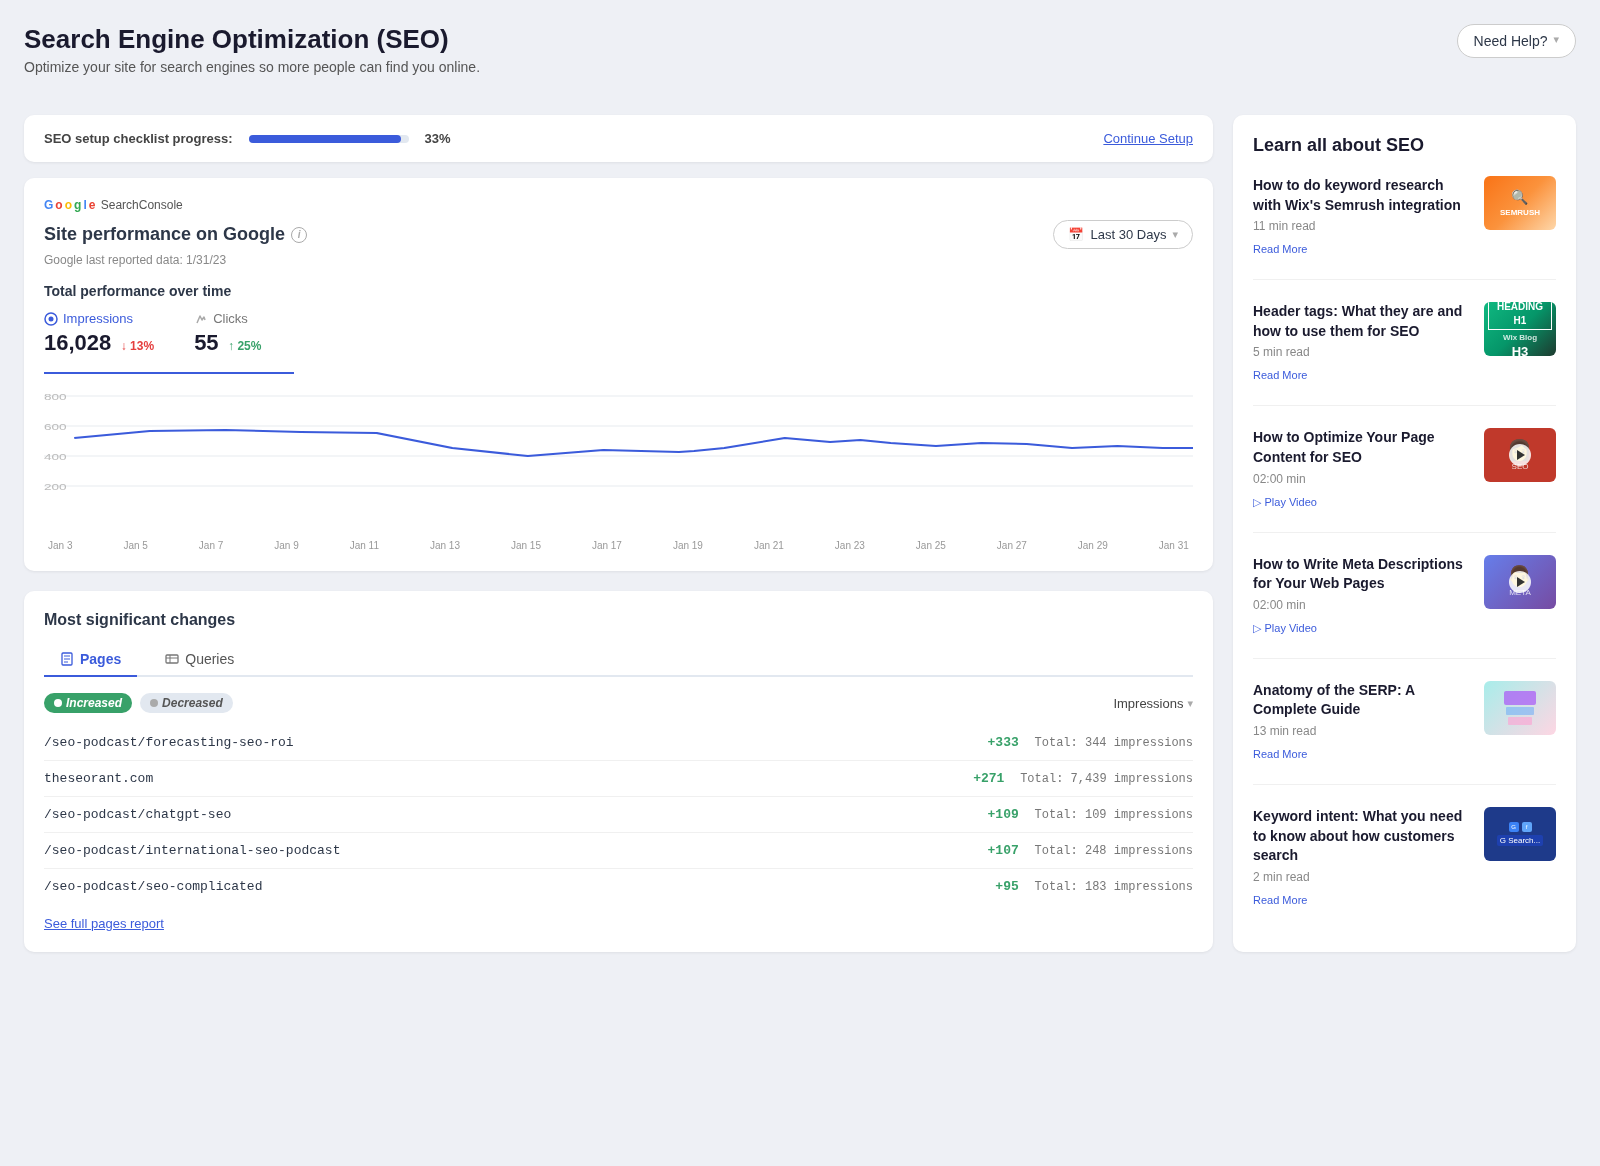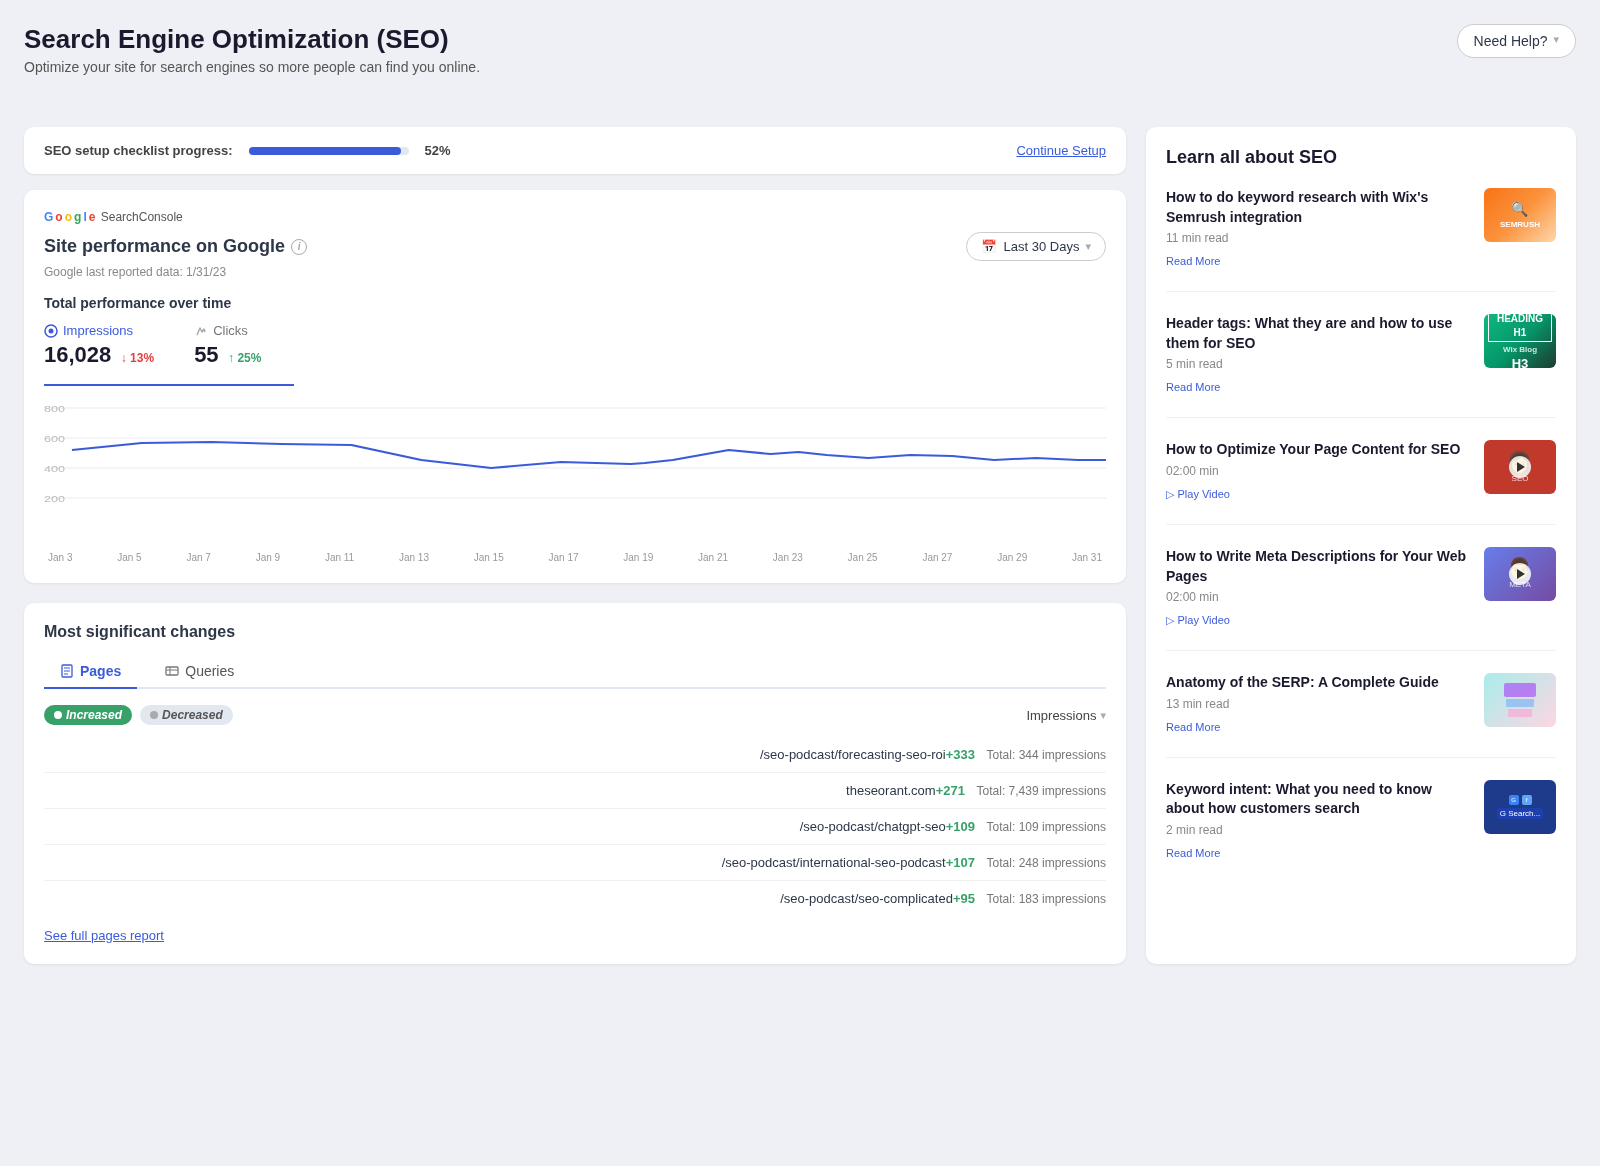--- a/index.html
+++ b/index.html
@@ -13,21 +13,21 @@
     .page-wrapper {
       display: flex;
       gap: 20px;
       max-width: 1560px;
     }
     .main-content {
       flex: 1;
       min-width: 0;
     }
     .page-header {
-      margin-bottom: 32px;
+      margin-bottom: 20px;
     }
     .page-title {
       font-size: 26px;
       font-weight: 700;
       color: #1a1a2e;
     }
     .page-subtitle {
       font-size: 14px;
       color: #555;
       margin-top: 4px;
@@ -287,25 +287,26 @@
     .impressions-filter {
       font-size: 13px;
       color: #444;
       display: flex;
       align-items: center;
       gap: 4px;
       cursor: pointer;
     }
     .data-row {
       display: flex;
-      justify-content: flex-end;
+      justify-content: space-between;
       align-items: center;
       padding: 10px 0;
       border-bottom: 1px solid #f0f0f0;
       font-size: 13px;
+      font-family: Liberation Mono, monospace;
     }
     .data-row:last-child { border-bottom: none; }
     .data-row-url {
       color: #2d3748;
       font-size: 13px;
     }
     .data-row-stats {
       color: #38a169;
       font-weight: 600;
       font-size: 13px;
@@ -318,21 +319,21 @@
     .see-report-link {
       font-size: 13px;
       color: #3b5bdb;
       text-decoration: underline;
       cursor: pointer;
       margin-top: 12px;
       display: inline-block;
     }
     
     .sidebar {
-      width: 430px;
+      width: 343px;
       min-width: 340px;
       background: #fff;
       border-radius: 10px;
       padding: 20px;
       box-shadow: 0 1px 3px rgba(0,0,0,0.07);
       max-height: 1100px;
       overflow-y: auto;
     }
     .sidebar::-webkit-scrollbar { width: 6px; }
     .sidebar::-webkit-scrollbar-thumb { background: #b0b8d0; border-radius: 3px; }
@@ -477,21 +478,21 @@
 </div>
 
 <div class="page-wrapper">
   <div class="main-content">
 
     <div class="checklist-bar-card">
       <span class="checklist-label">SEO setup checklist progress:</span>
       <div class="progress-bar-track">
         <div class="progress-bar-fill" style="width:95%"></div>
       </div>
-      <span class="progress-pct">52%</span>
+      <span class="progress-pct">33%</span>
       <span class="continue-link">Continue Setup</span>
     </div>
 
     <div class="performance-card">
       <div class="google-logo">
         <span class="google-g">G</span>
           <span class="google-o1">o</span>
           <span class="google-o2">o</span>
           <span class="google-g2">g</span>
           <span class="google-l">l</span>

